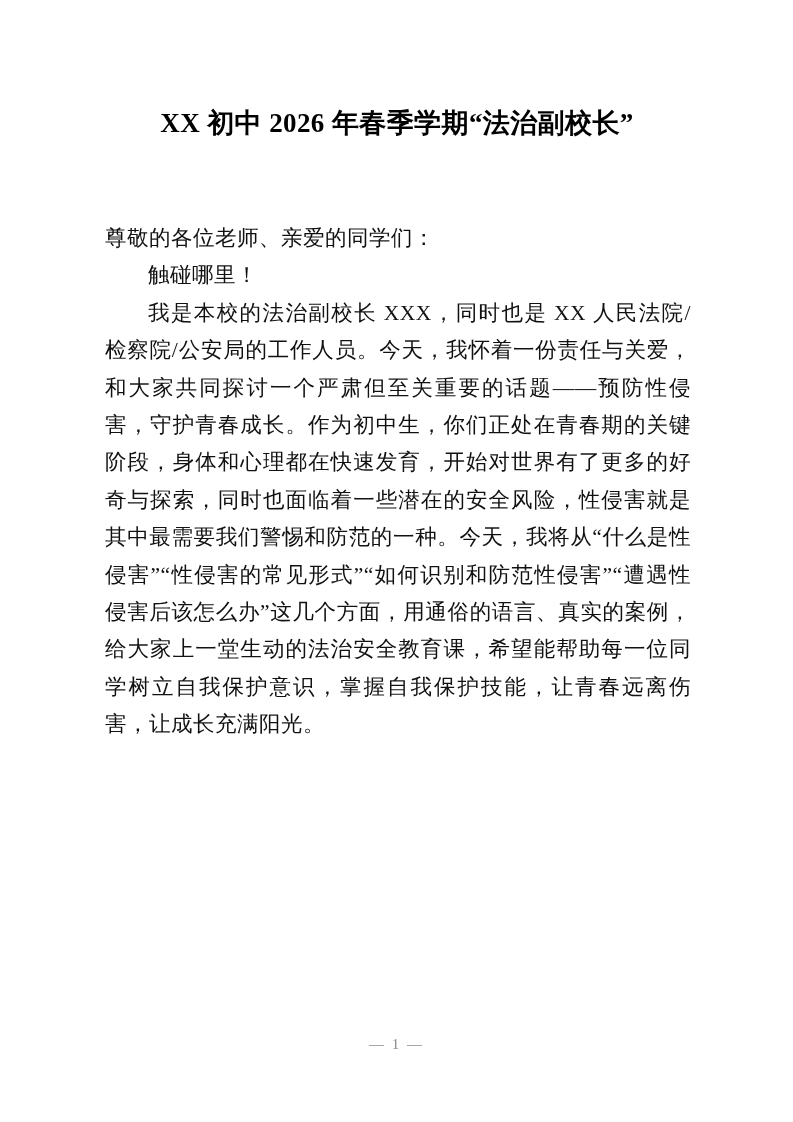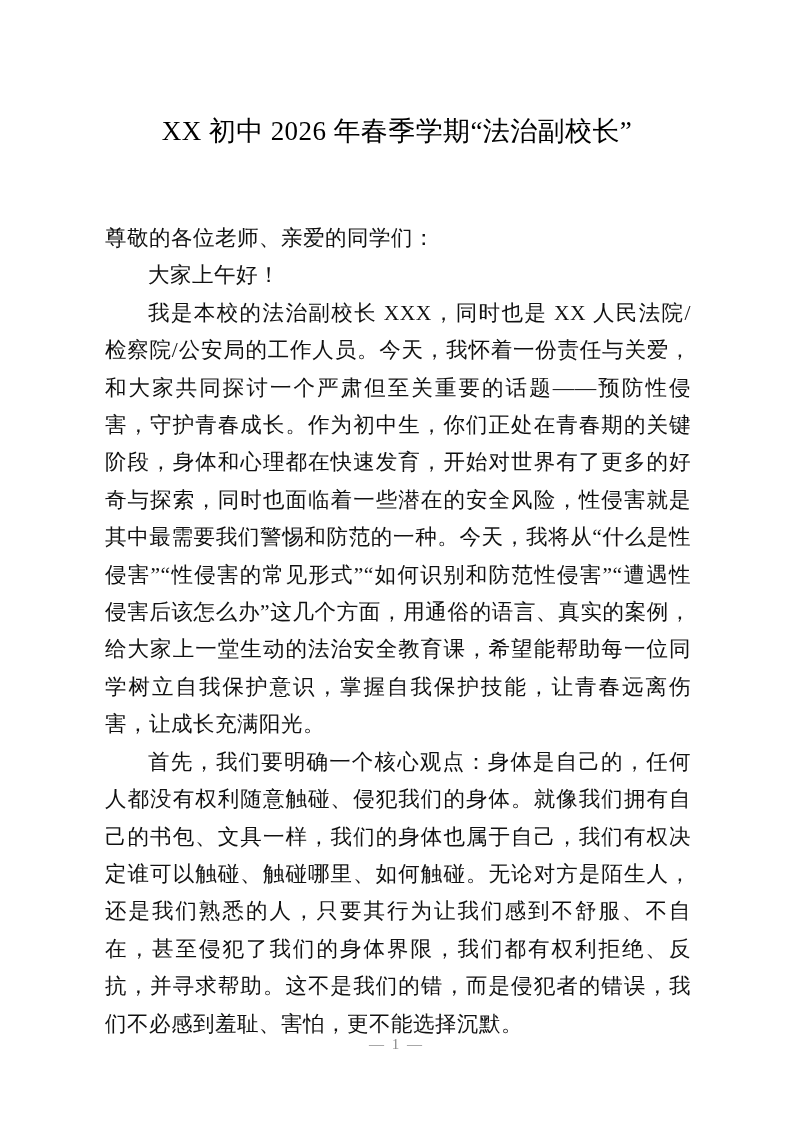--- a/index.html
+++ b/index.html
@@ -31,27 +31,26 @@
   .title-block {
     position: absolute;
     left: 103px;
     top: 101px;
     width: 588px;
     text-align: center;
   }
 
   .title-line {
     font-family: "Liberation Serif", "DejaVu Serif", serif;
-    font-weight: normal;
+    font-weight: bold;
     font-size: 27px;
     line-height: 44px;
     letter-spacing: 0.4px;
     color: #000000;
     white-space: nowrap;
-    margin-top: 8px;
   }
 
   
   .body-block {
     position: absolute;
     left: 105px;
     top: 220px;
     width: 586px;
   }
 
@@ -94,23 +93,22 @@
 <div class="page">
 
   <div class="title-block">
     <div class="title-line">XX 初中 2026 年春季学期“法治副校长”</div>
   </div>
 
   <div class="body-block">
 
     <p class="para flush">尊敬的各位老师、亲爱的同学们：</p>
 
-    <p class="para indent">大家上午好！</p>
+    <p class="para indent">触碰哪里！</p>
 
     <p class="para indent">我是本校的法治副校长 XXX，同时也是 XX 人民法院/检察院/公安局的工作人员。今天，我怀着一份责任与关爱，和大家共同探讨一个严肃但至关重要的话题——预防性侵害，守护青春成长。作为初中生，你们正处在青春期的关键阶段，身体和心理都在快速发育，开始对世界有了更多的好奇与探索，同时也面临着一些潜在的安全风险，性侵害就是其中最需要我们警惕和防范的一种。今天，我将从“什么是性侵害”“性侵害的常见形式”“如何识别和防范性侵害”“遭遇性侵害后该怎么办”这几个方面，用通俗的语言、真实的案例，给大家上一堂生动的法治安全教育课，希望能帮助每一位同学树立自我保护意识，掌握自我保护技能，让青春远离伤害，让成长充满阳光。</p>
 
-    <p class="para indent">首先，我们要明确一个核心观点：身体是自己的，任何人都没有权利随意触碰、侵犯我们的身体。就像我们拥有自己的书包、文具一样，我们的身体也属于自己，我们有权决定谁可以触碰、触碰哪里、如何触碰。无论对方是陌生人，还是我们熟悉的人，只要其行为让我们感到不舒服、不自在，甚至侵犯了我们的身体界限，我们都有权利拒绝、反抗，并寻求帮助。这不是我们的错，而是侵犯者的错误，我们不必感到羞耻、害怕，更不能选择沉默。</p>
 
   </div>
 
   <div class="footer">— 1 —</div>
 
 </div>
 
 </body></html>

